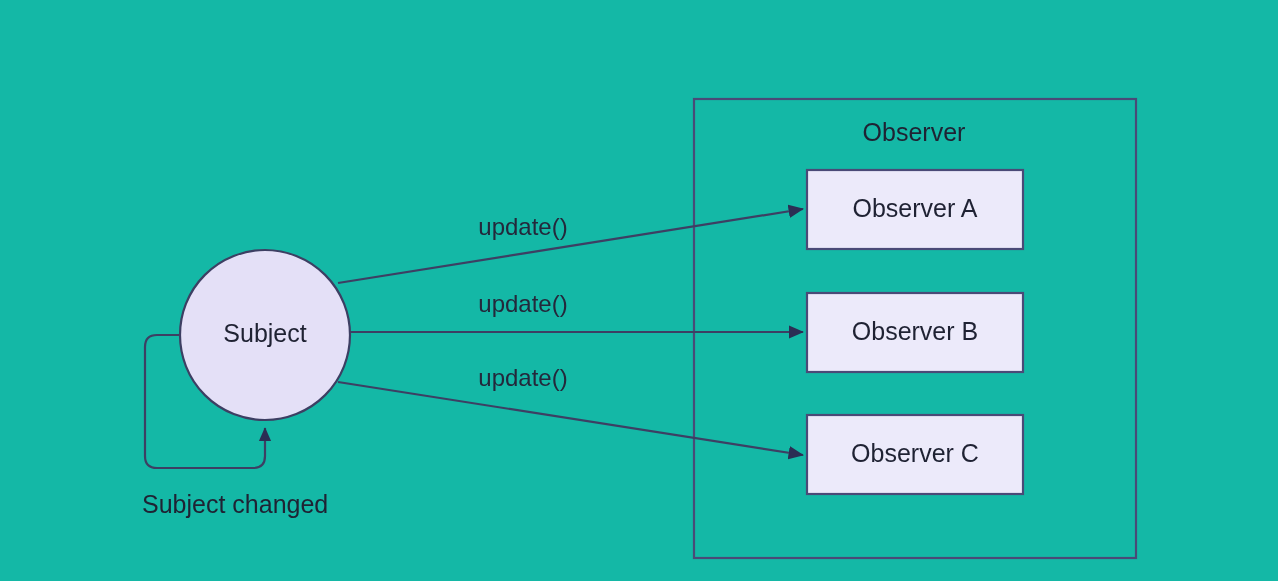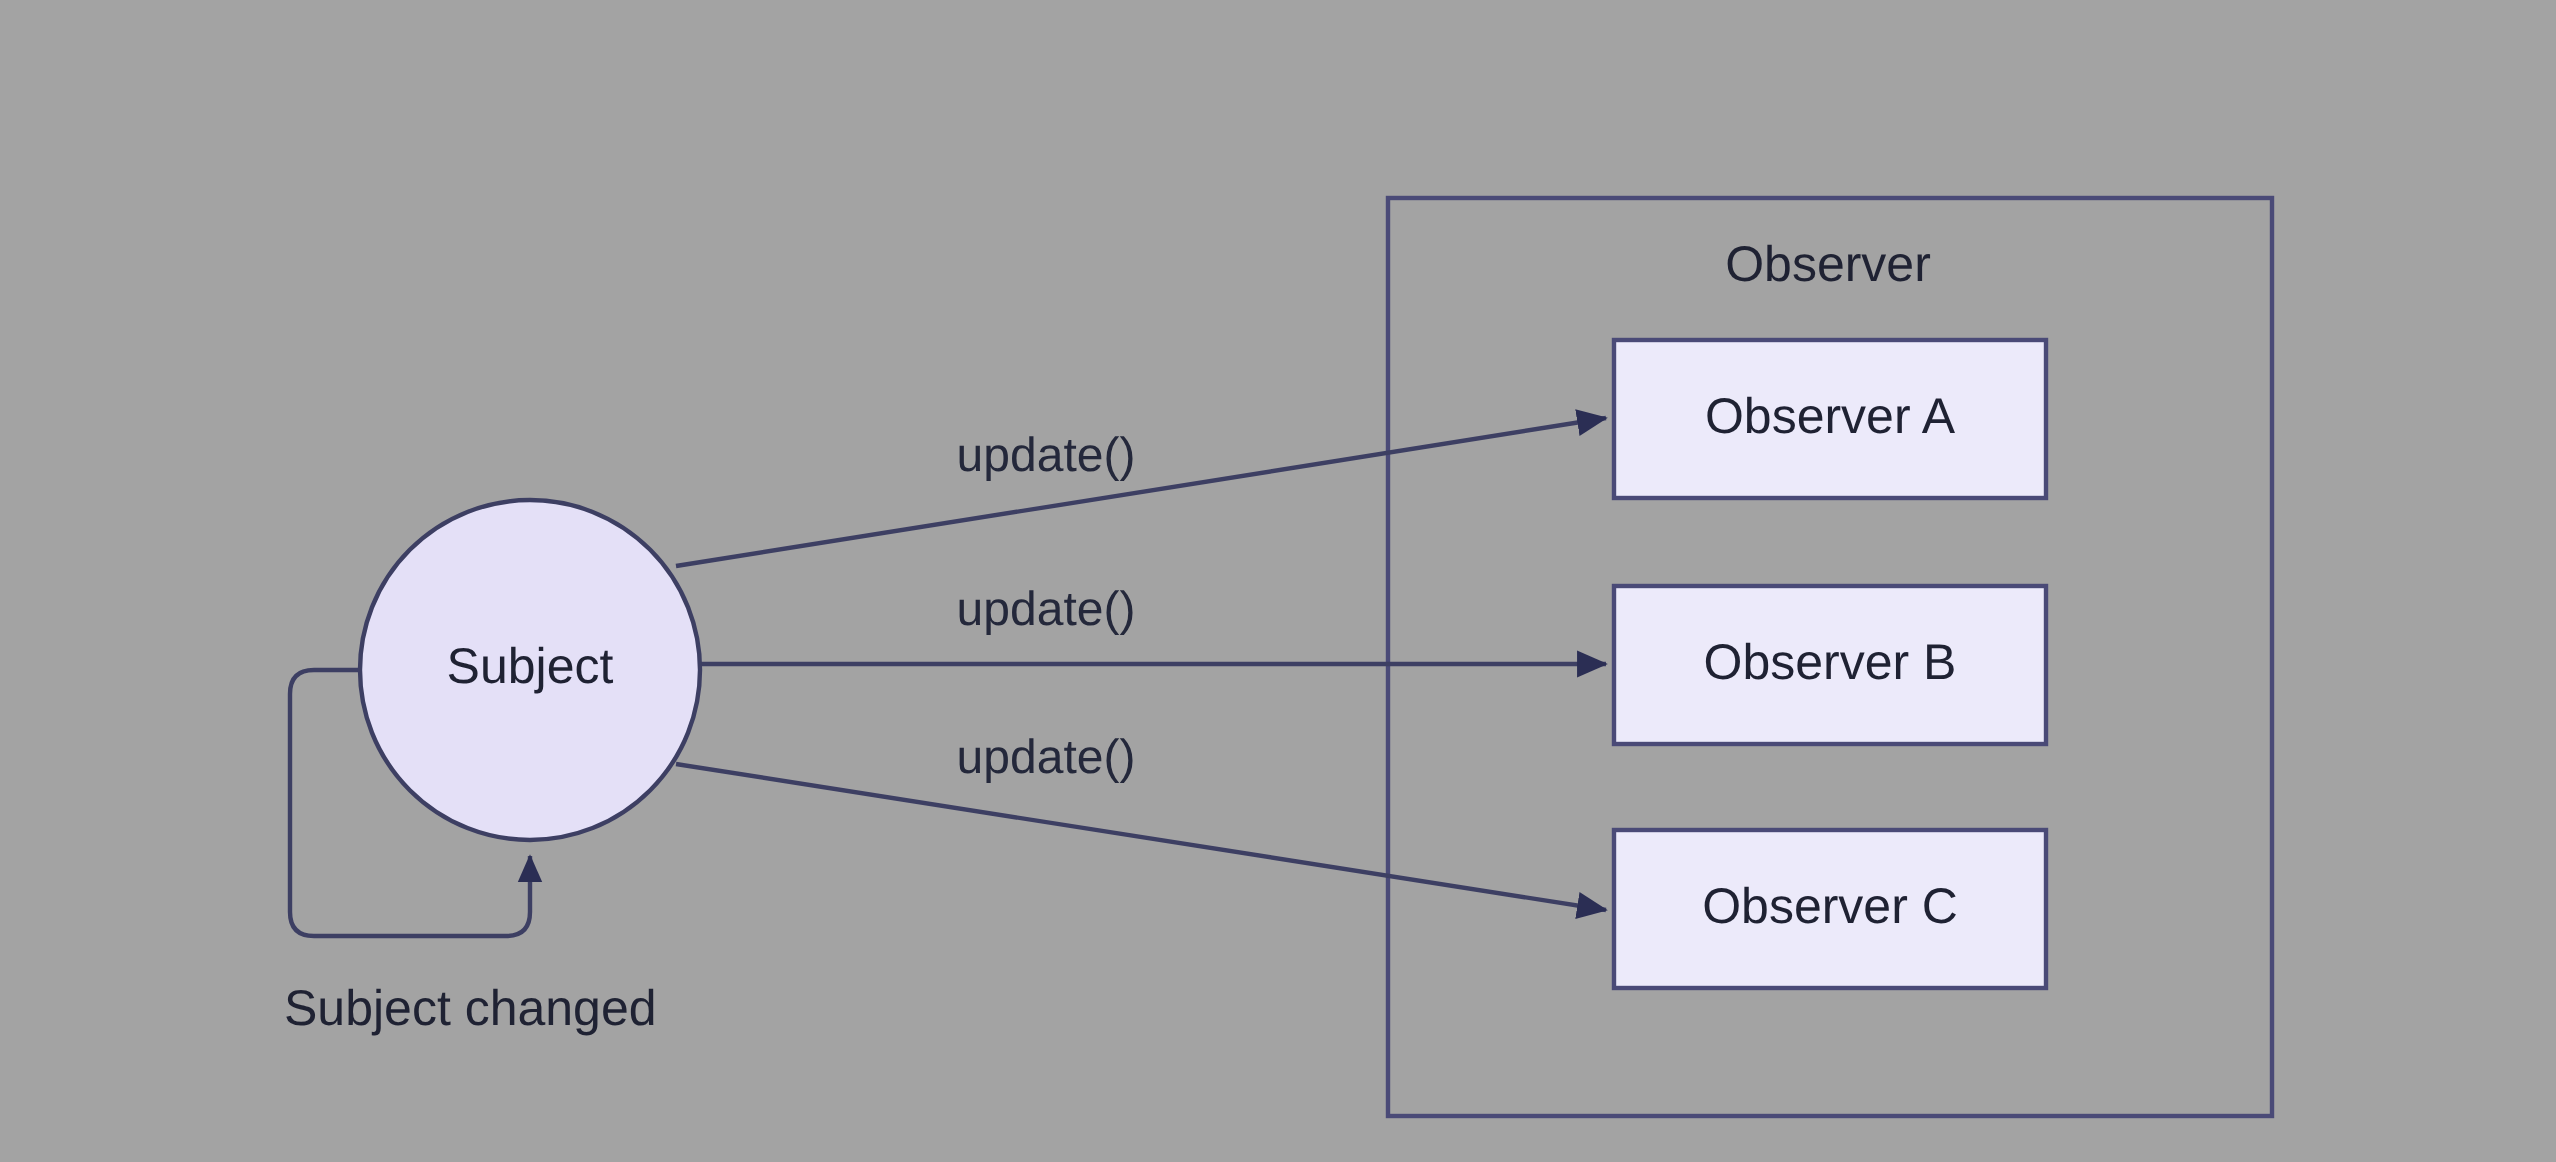--- a/index.html
+++ b/index.html
@@ -7,21 +7,21 @@
     padding: 0;
     background: #ffffff;
   }
   body {
     font-family: "Liberation Sans", sans-serif;
   }
   #canvas {
     position: relative;
     width: 1278px;
     height: 581px;
-    background: #a3a3a3;
+    background: #14b8a6;
     overflow: hidden;
   }
   #diagram-svg {
     position: absolute;
     left: 0;
     top: 0;
     width: 1278px;
     height: 581px;
   }
   .node-text {

